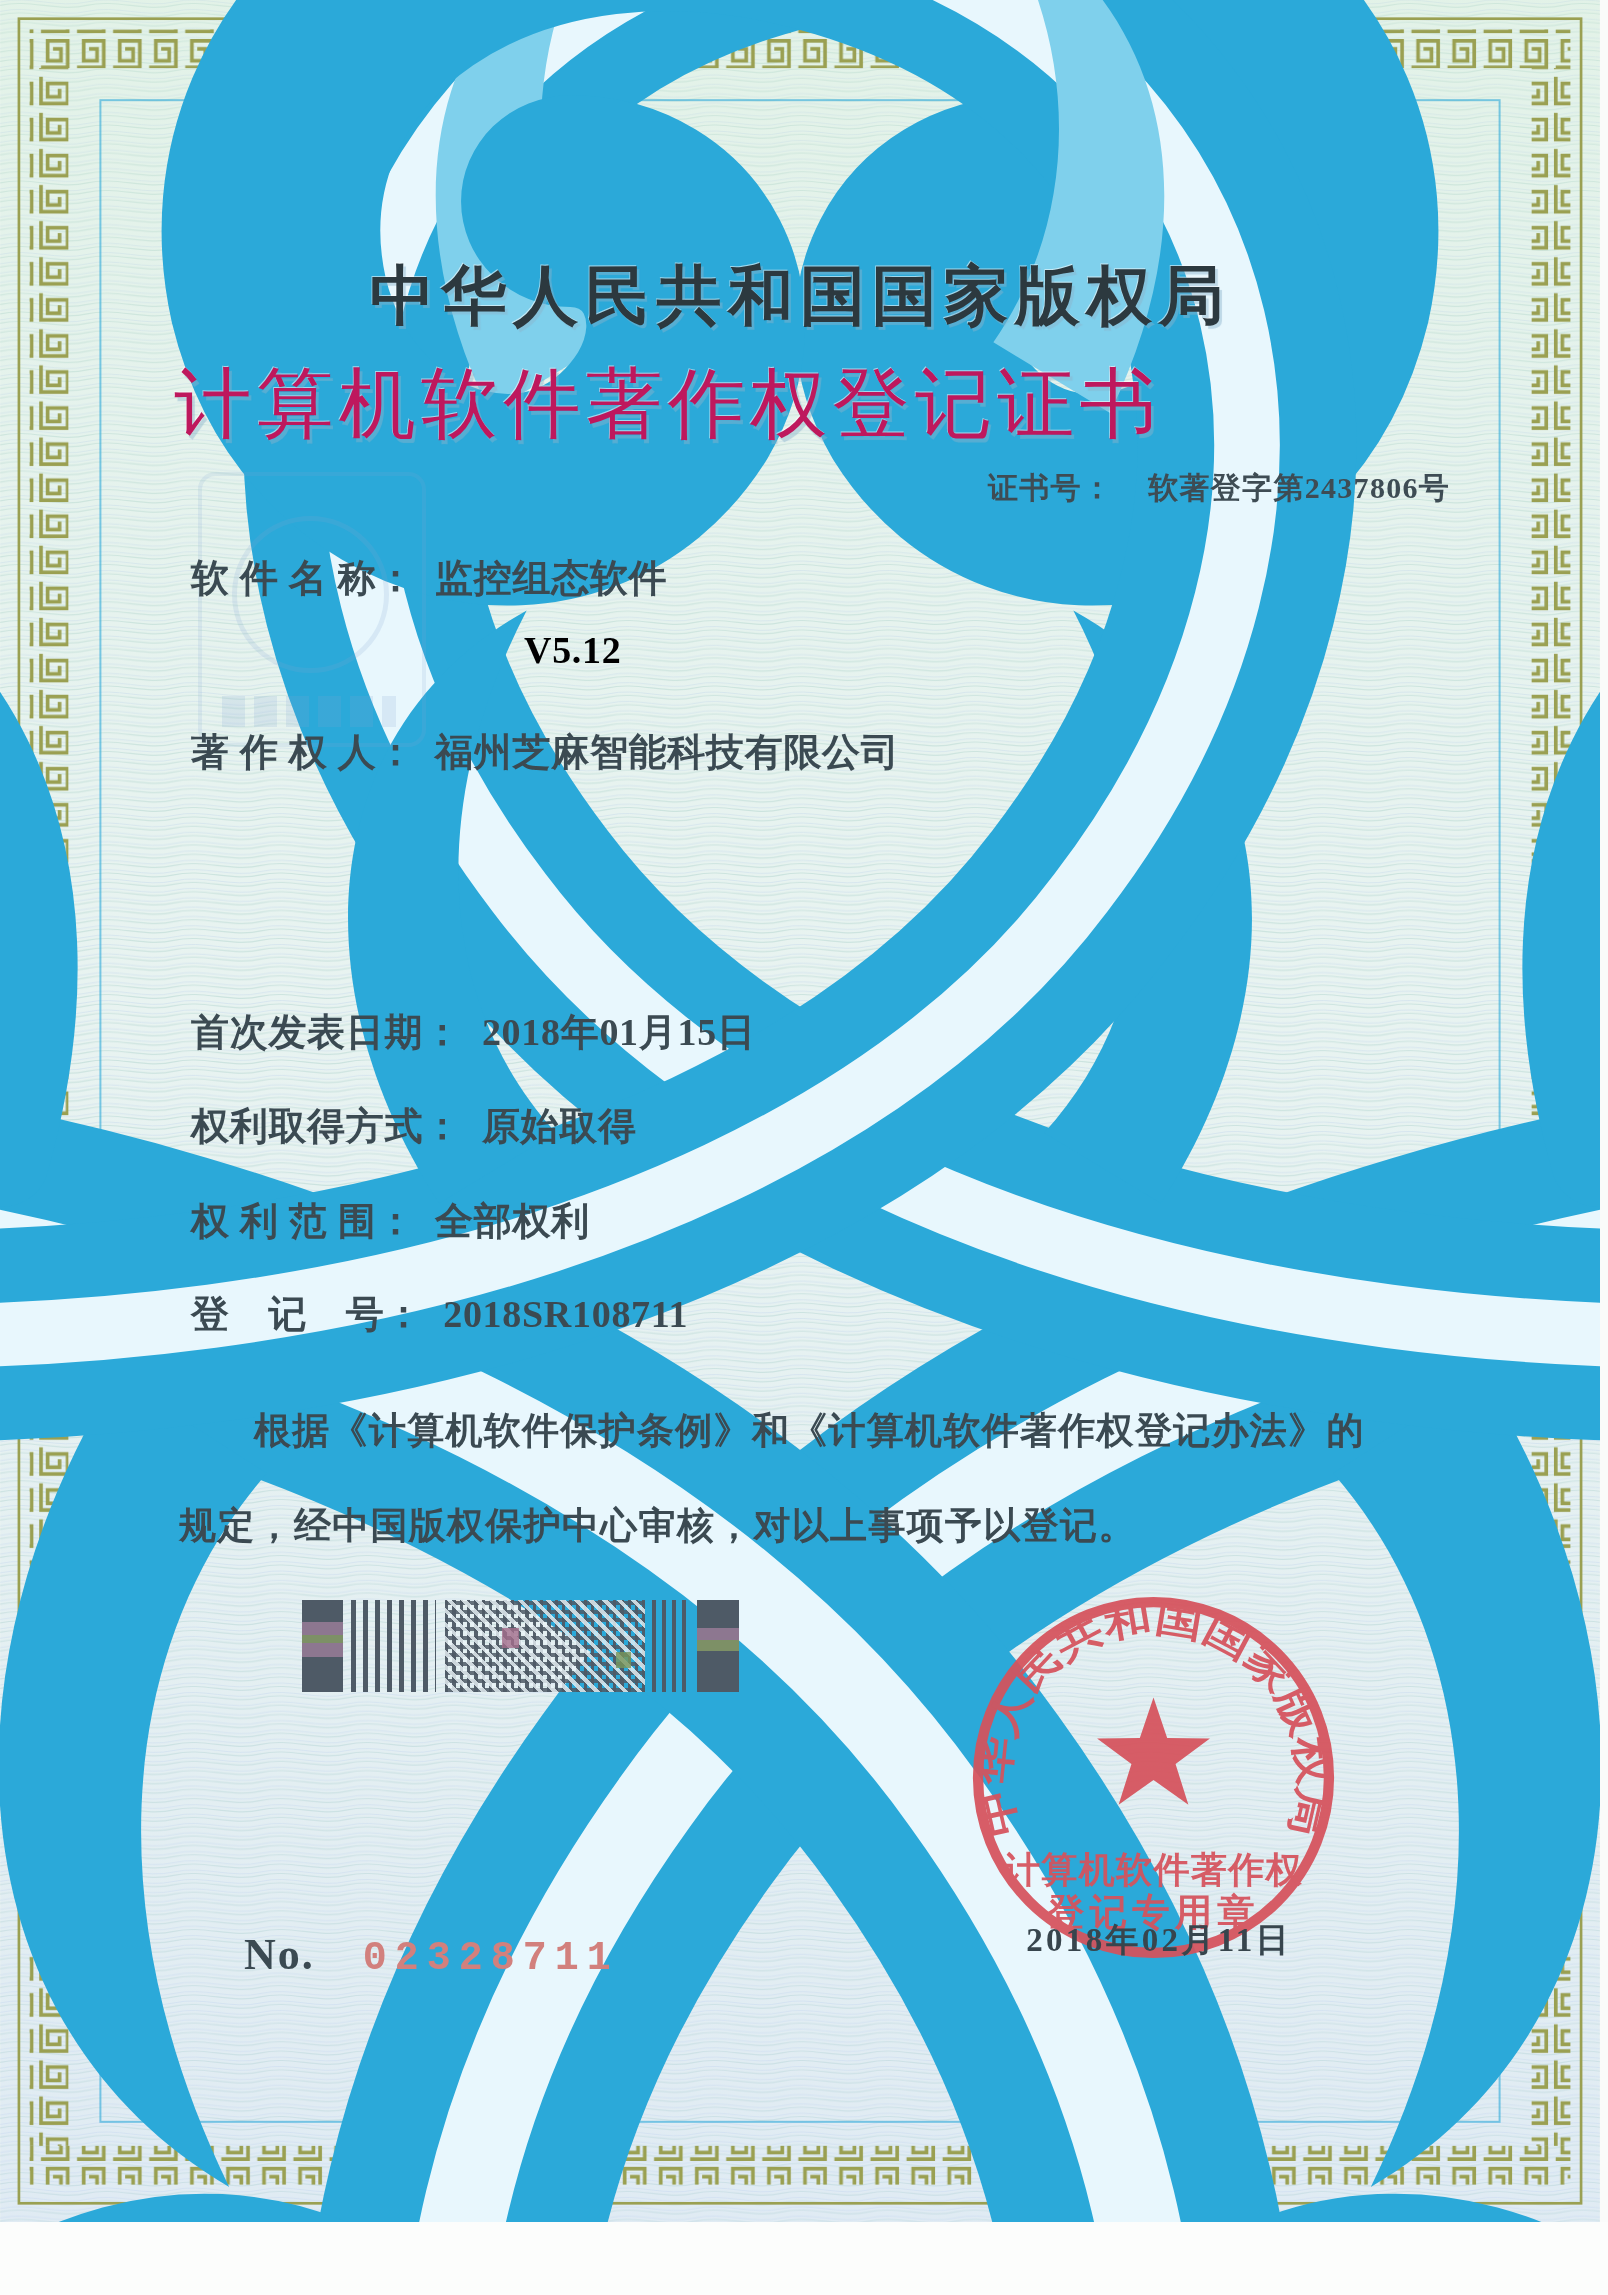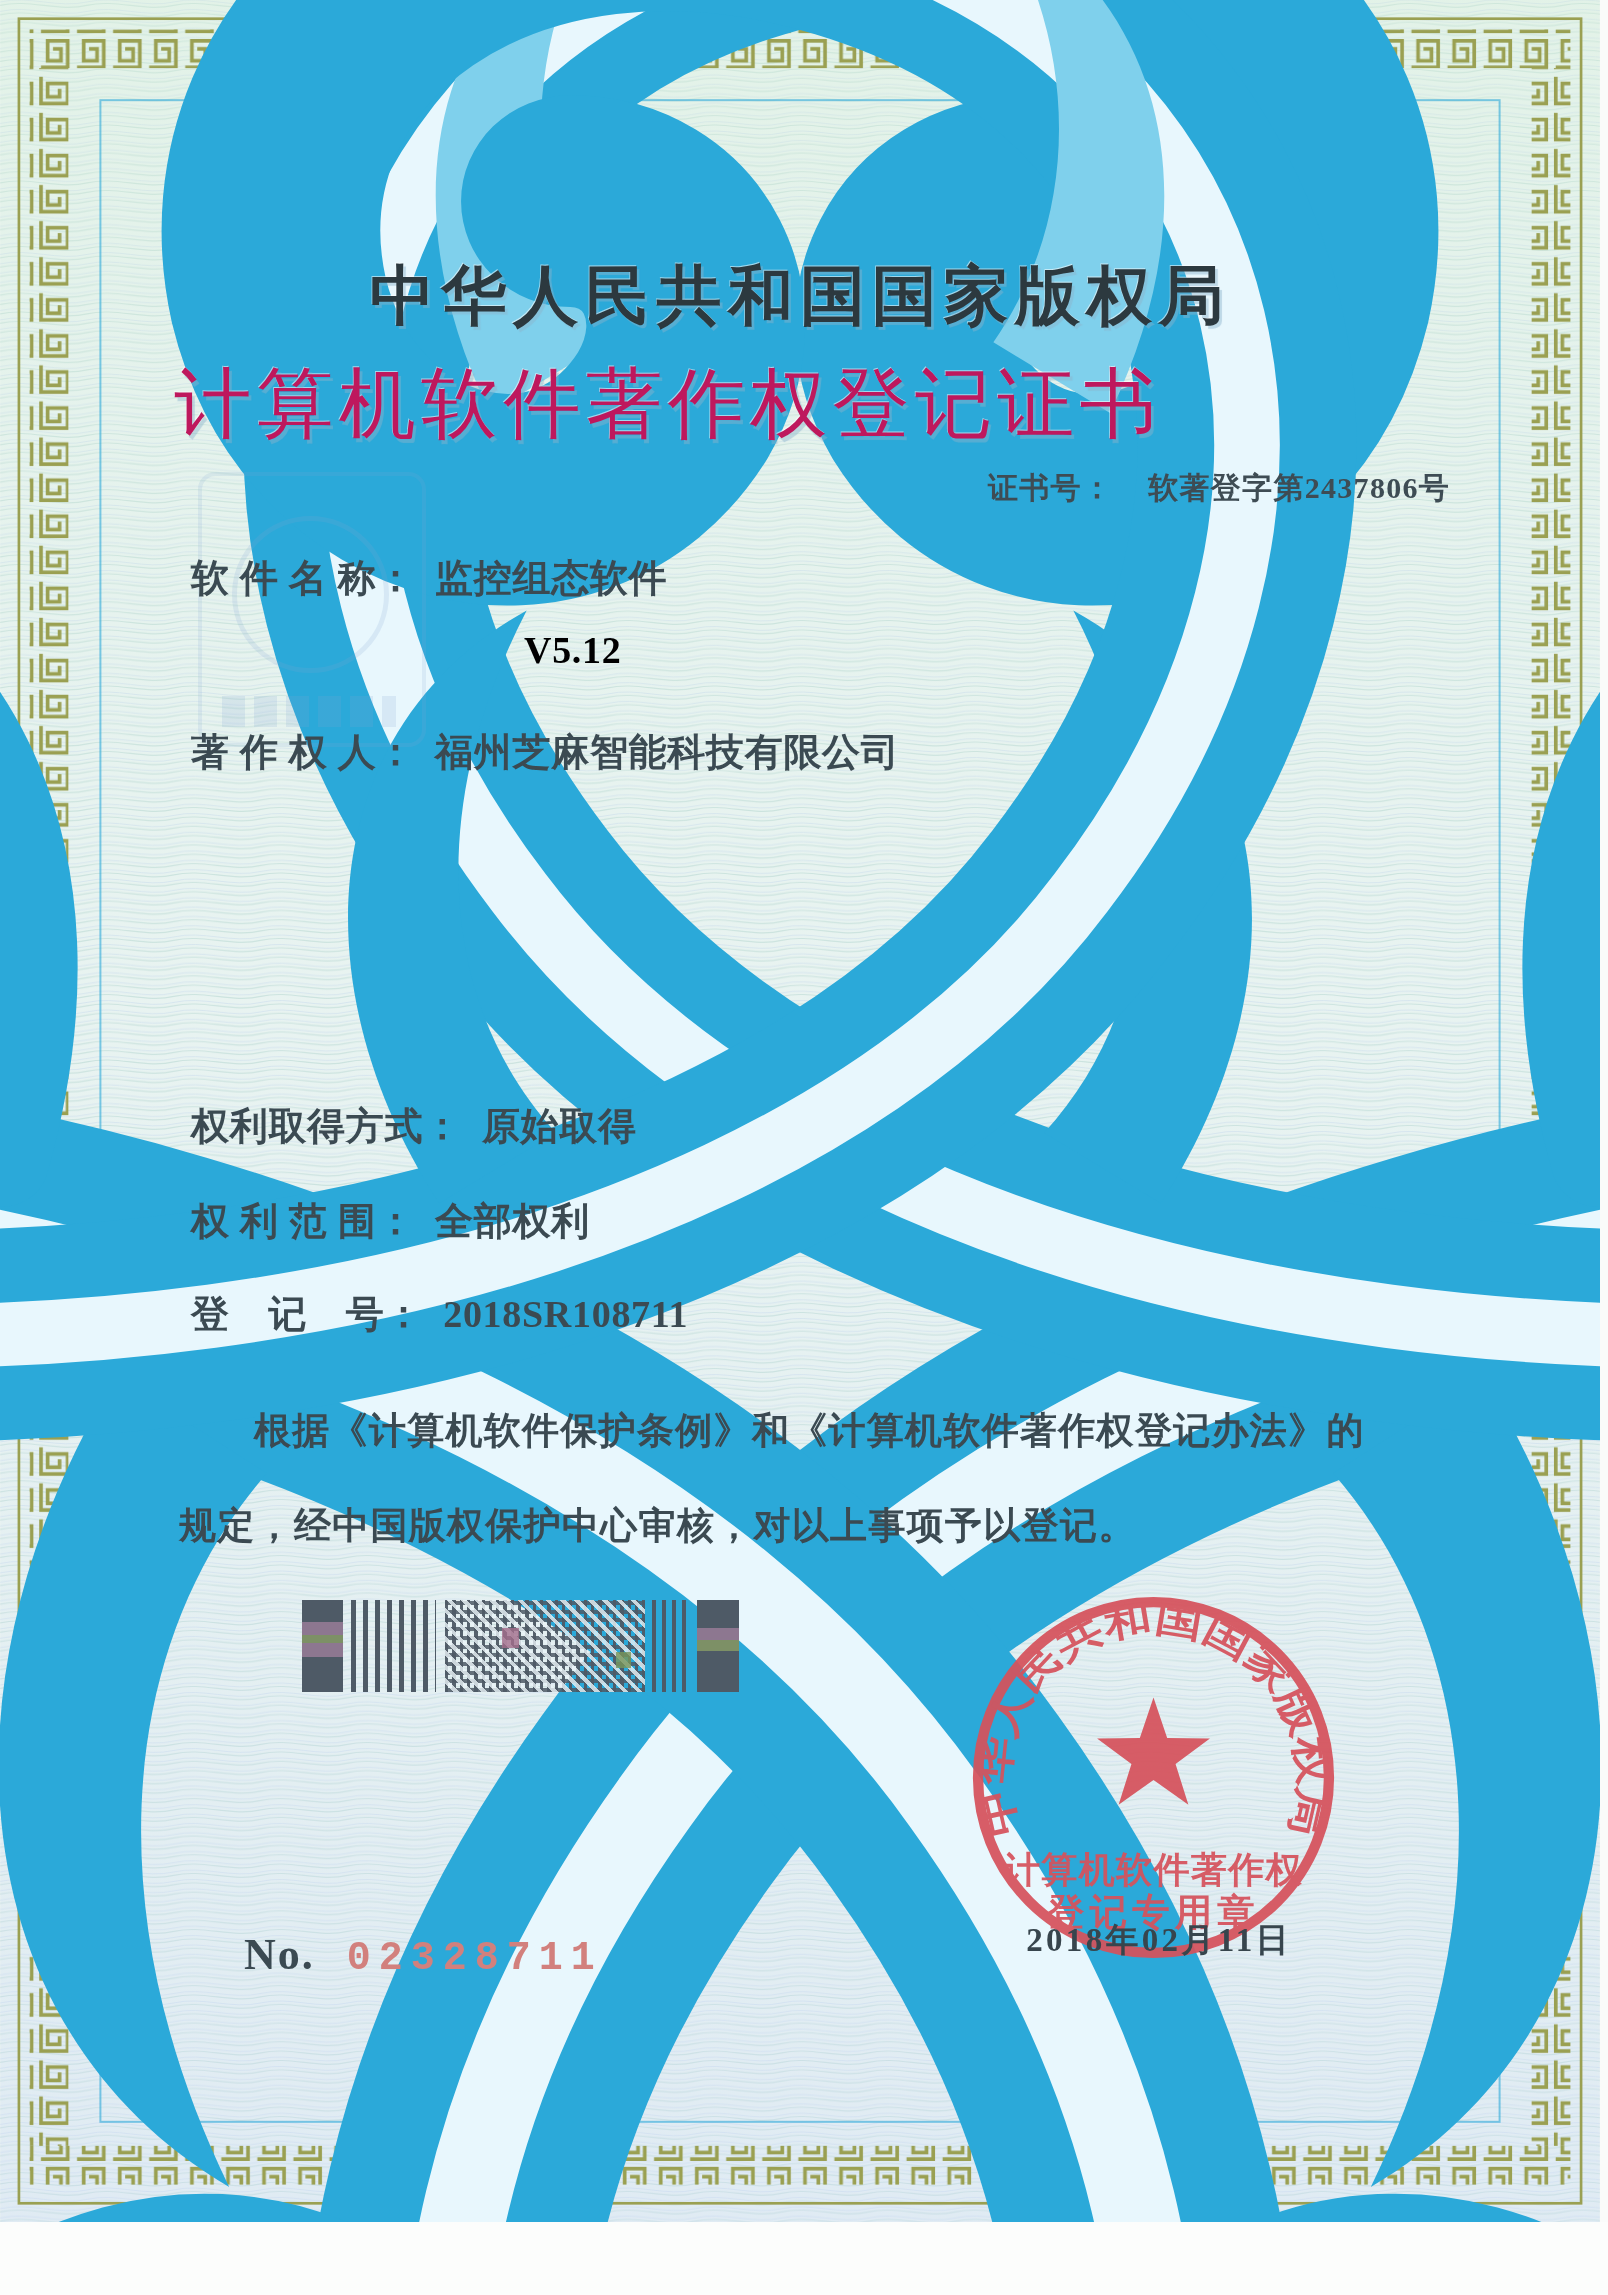--- a/index.html
+++ b/index.html
@@ -85,21 +85,21 @@
     position:absolute;left:952px;top:1918px;width:414px;
     text-align:center;font-size:33px;font-weight:700;color:#37454d;letter-spacing:3.3px;
     white-space:nowrap;
   }
   .serial{
     position:absolute;left:244px;top:1929px;display:flex;align-items:baseline;
     white-space:nowrap;
   }
   .serial .no{font-size:44px;color:#3b4a52;font-weight:700;letter-spacing:2px;}
   .serial .num{
-    margin-left:32px;font-family:"Liberation Mono","DejaVu Sans Mono",monospace;
+    margin-left:48px;font-family:"Liberation Mono","DejaVu Sans Mono",monospace;
     font-size:40px;color:#d2807d;letter-spacing:8px;font-weight:700;
   }
 </style>
 </head>
 <body>
 
 <div class="page">
 
   <div class="cert-area">
 
@@ -182,20 +182,23 @@
       <span>证书号：</span><span class="v">软著登字第2437806号</span>
     </div>
 
     <div class="row" style="top:553px">
       <span class="label">软 件 名 称：</span><span class="value">监控组态软件</span>
       <div class="value2">V5.12</div>
     </div>
     <div class="row" style="top:727px">
       <span class="label">著 作 权 人：</span><span class="value">福州芝麻智能科技有限公司</span>
     </div>
+    <div class="row" style="top:1007px">
+      <span class="label">首次发表日期：</span><span class="value">2018年01月15日</span>
+    </div>
     <div class="row" style="top:1196px">
       <span class="label">权 利 范 围：</span><span class="value">全部权利</span>
     </div>
     <div class="row" style="top:1101px">
       <span class="label">权利取得方式：</span><span class="value">原始取得</span>
     </div>
     <div class="row" style="top:1289px">
       <span class="label">登　记　号：</span><span class="value">2018SR108711</span>
     </div>
 

